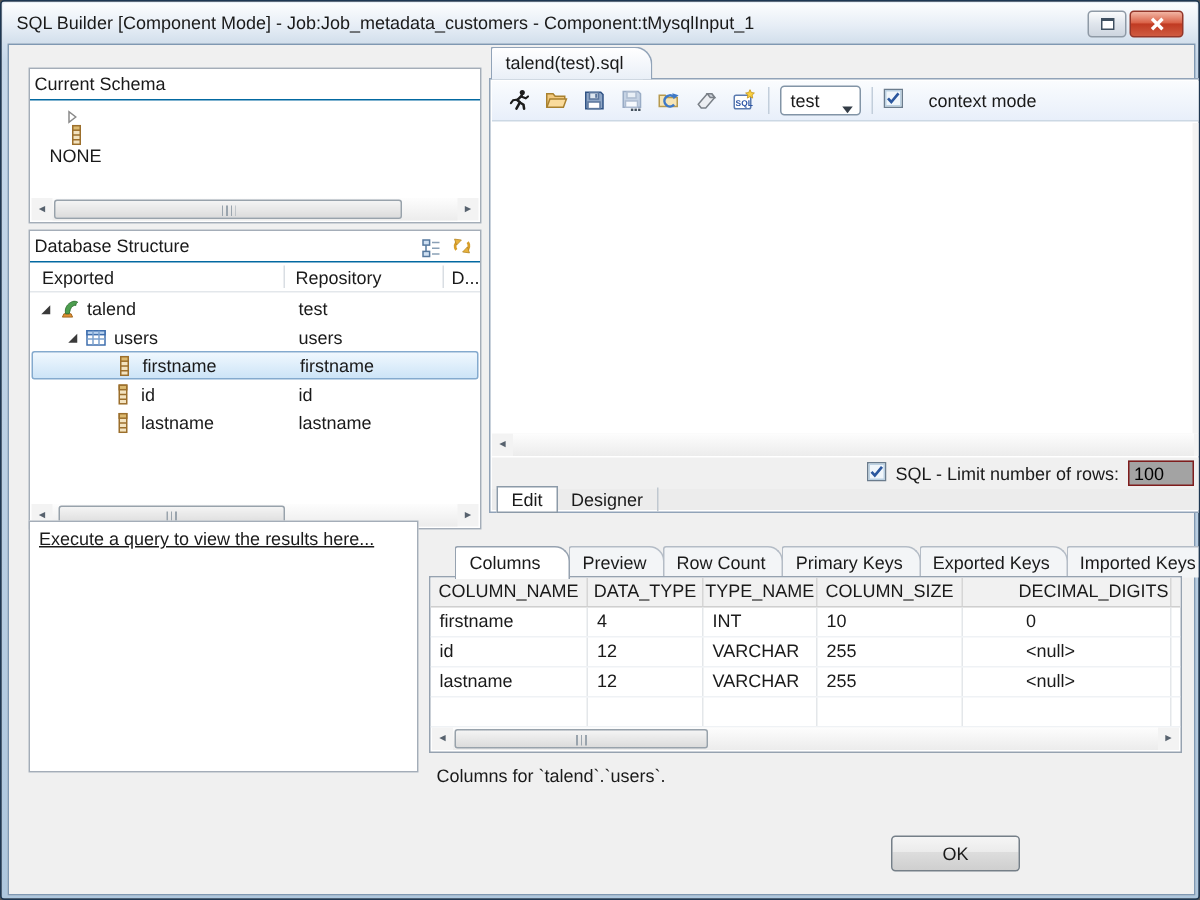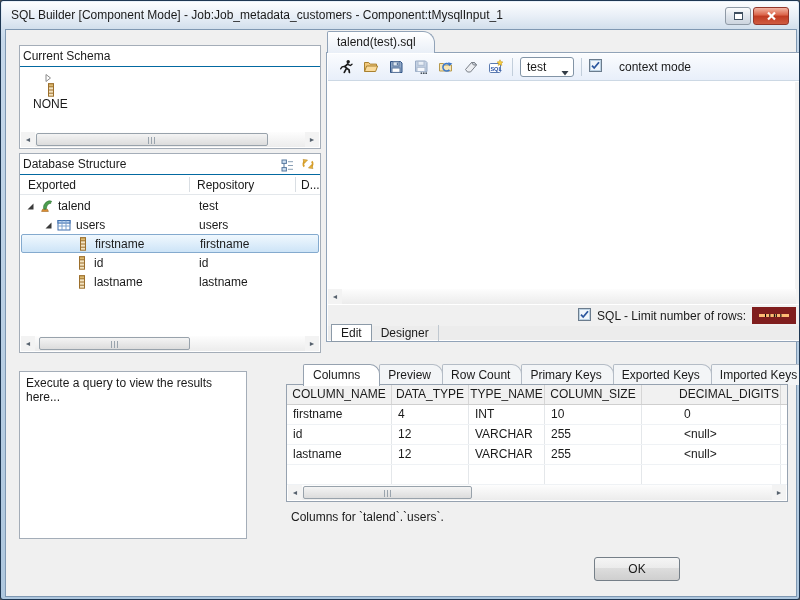--- a/index.html
+++ b/index.html
@@ -50,21 +50,21 @@
   .tbtn{display:inline-flex;width:18px;height:18px;align-items:center;justify-content:center;}
   .sep{width:1px;height:18px;background:#c2cedb;}
   .combo{width:54px;height:20px;border:1px solid #8294a6;border-radius:3px;background:#fff;
     display:flex;align-items:center;position:relative;padding-left:6px;}
   .combo .carr{position:absolute;right:4px;top:7px;}
   .ckrow{display:flex;align-items:center;gap:17px;}
   .sqltext{position:absolute;left:1px;top:29px;width:calc(100% - 18px);height:207px;border:none;outline:none;
     resize:none;font-family:"Liberation Mono","DejaVu Sans Mono",monospace;font-size:12px;background:#fff;}
   .limitstrip{position:absolute;left:1px;right:1px;top:252px;height:21px;background:#f0f0f0;
     display:flex;align-items:center;justify-content:flex-end;gap:6px;padding-right:14px;}
-  .limitinput{width:44px;height:17px;border:7px solid #7f1d1d;background:#fdba74;font:12px "Liberation Sans",sans-serif;padding:0 3px;}
+  .limitinput{width:44px;height:17px;border:1px solid #7f1d1d;background:#a3a3a3;font:12px "Liberation Sans",sans-serif;padding:0 3px;}
   .btabs{position:absolute;left:1px;right:1px;top:273px;bottom:1px;background:#ececec;display:flex;align-items:center;padding-left:3px;}
   .btab{padding:1px 9px 0 9px;line-height:15px;}
   .btab.active{background:#fff;border:1px solid #8c9aa8;}
   .btab.inactive{border-right:1px solid #c0c8d0;}
   
   .cwrap{position:absolute;left:285px;top:362px;width:502px;height:164px;}
   .ctabs{position:absolute;left:0;top:0;right:0;height:22px;display:flex;align-items:flex-end;padding-left:4px;}
   .ctab{white-space:nowrap;border:1px solid #b4bcc6;border-bottom:none;border-radius:2px 10px 0 0;
     background:#f3f5f7;padding:3px 11px 3px 8px;margin-left:-1px;position:relative;}
   .ctab.active{background:#fff;border-color:#96a2b0;padding:3px 19px 4px 9px;z-index:3;margin-bottom:-1px;margin-left:13px;}
@@ -237,21 +237,21 @@
       <span class="sb-ar">◄</span>
       <div class="sb-track">
           <div class="sb-thumb" style="left:4px;width:56%;">
             <i class="grip"></i>
           </div>
         </div>
       <span class="sb-ar">►</span>
     </div>
   </div>
 
-  <div class="panel" style="left:18px;top:370px;width:228px;height:168px;">
+  <div class="panel" style="left:18px;top:346px;width:260px;height:168px;text-decoration:underline;">
     <div class="results-text">Execute a query to view the results here...</div>
   </div>
 
   <div style="position:absolute;left:325px;top:30px;width:486px;height:311px;">
     <div class="etab">talend(test).sql</div>
     <div class="ebody">
       <div class="toolbar">
         <span class="tbtn">
           <svg width="16" height="16" viewBox="0 0 16 16">
             <circle cx="10.2" cy="2.7" r="1.7" fill="#1c1c1c"></circle>

